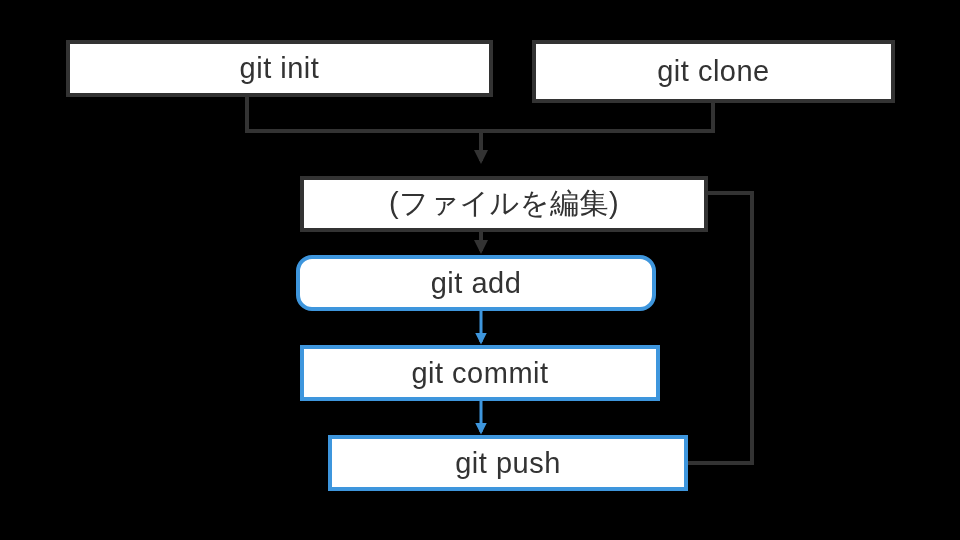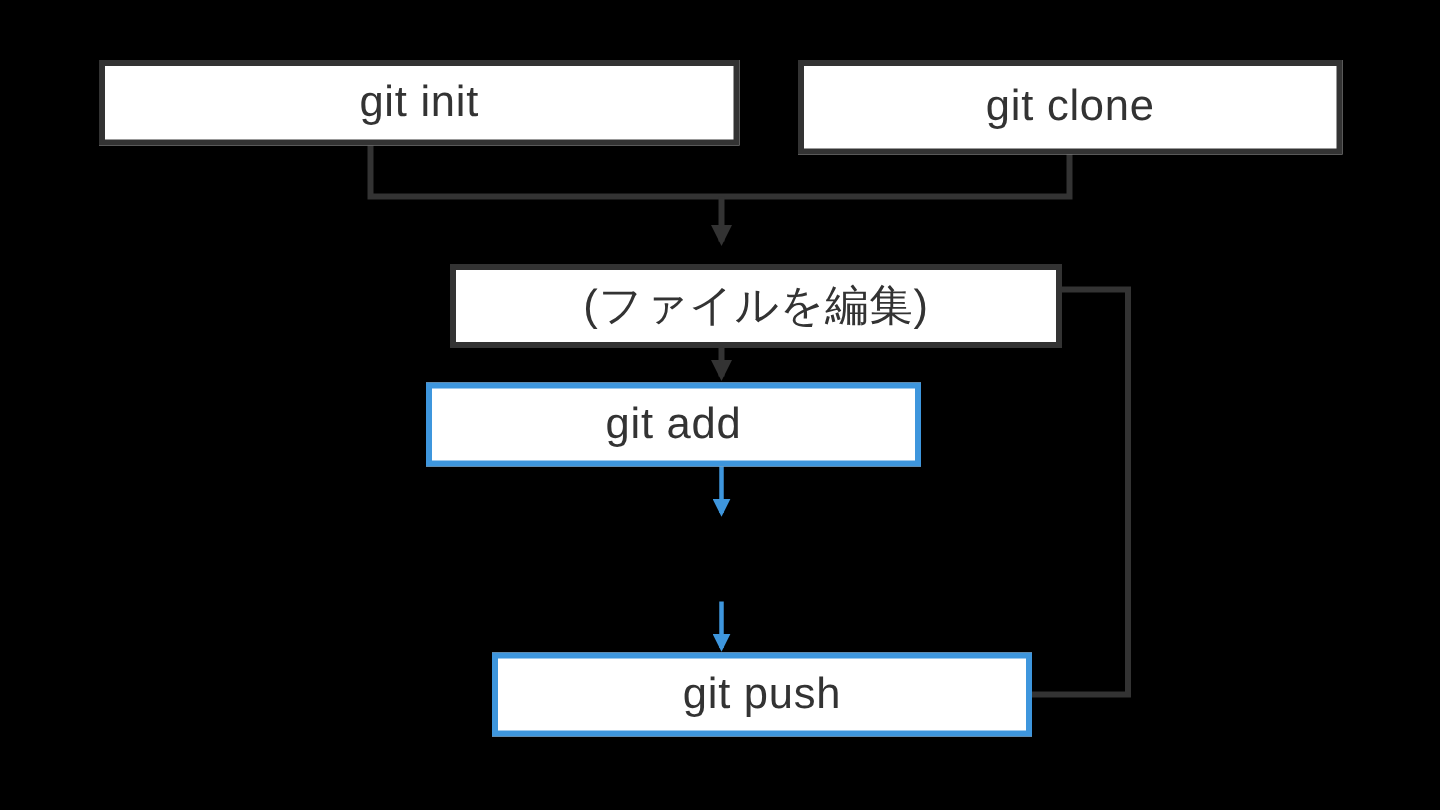--- a/index.html
+++ b/index.html
@@ -40,21 +40,21 @@
   .node-label {
     font-size: 29px;
     font-weight: 500;
     letter-spacing: 0.5px;
     color: var(--text, #333333);
     white-space: nowrap;
   }
   .node-git-init   { left: 66px;  top: 40px;  width: 427px; height: 57px; }
   .node-git-clone  { left: 532px; top: 40px;  width: 363px; height: 63px; }
   .node-edit-files { left: 300px; top: 165px; width: 408px; height: 56px; margin-top: 11px; }
-  .node-git-add    { left: 284px; top: 255px; width: 330px; height: 56px; }
+  .node-git-add    { left: 296px; top: 255px; width: 360px; height: 56px; border-radius: 16px; }
   .node-git-commit { left: 300px; top: 345px; width: 360px; height: 56px; }
   .node-git-push   { left: 300px; top: 435px; width: 360px; height: 56px; margin-left: 28px; }
 </style>
 </head>
 <body>
 
 <div class="stage">
 
   <svg class="connectors" viewBox="0 0 960 540" xmlns="http://www.w3.org/2000/svg">
     <defs>
@@ -83,18 +83,21 @@
   </div>
 
   <div class="node dark node-edit-files">
     <span class="node-label">(ファイルを編集)</span>
   </div>
 
   <div class="node accent node-git-add">
     <span class="node-label">git add</span>
   </div>
 
+  <div class="node accent node-git-commit">
+    <span class="node-label">git commit</span>
+  </div>
 
   <div class="node accent node-git-push">
     <span class="node-label">git push</span>
   </div>
 
 </div>
 
 </body></html>

